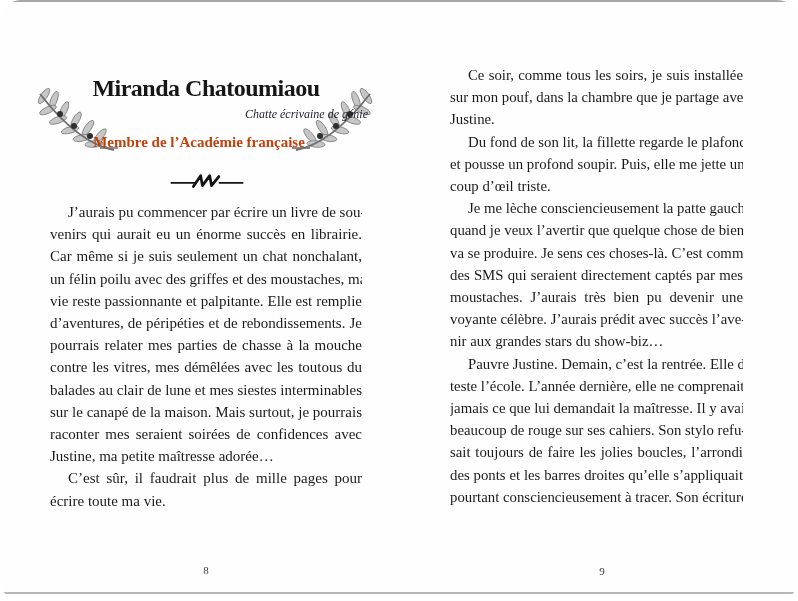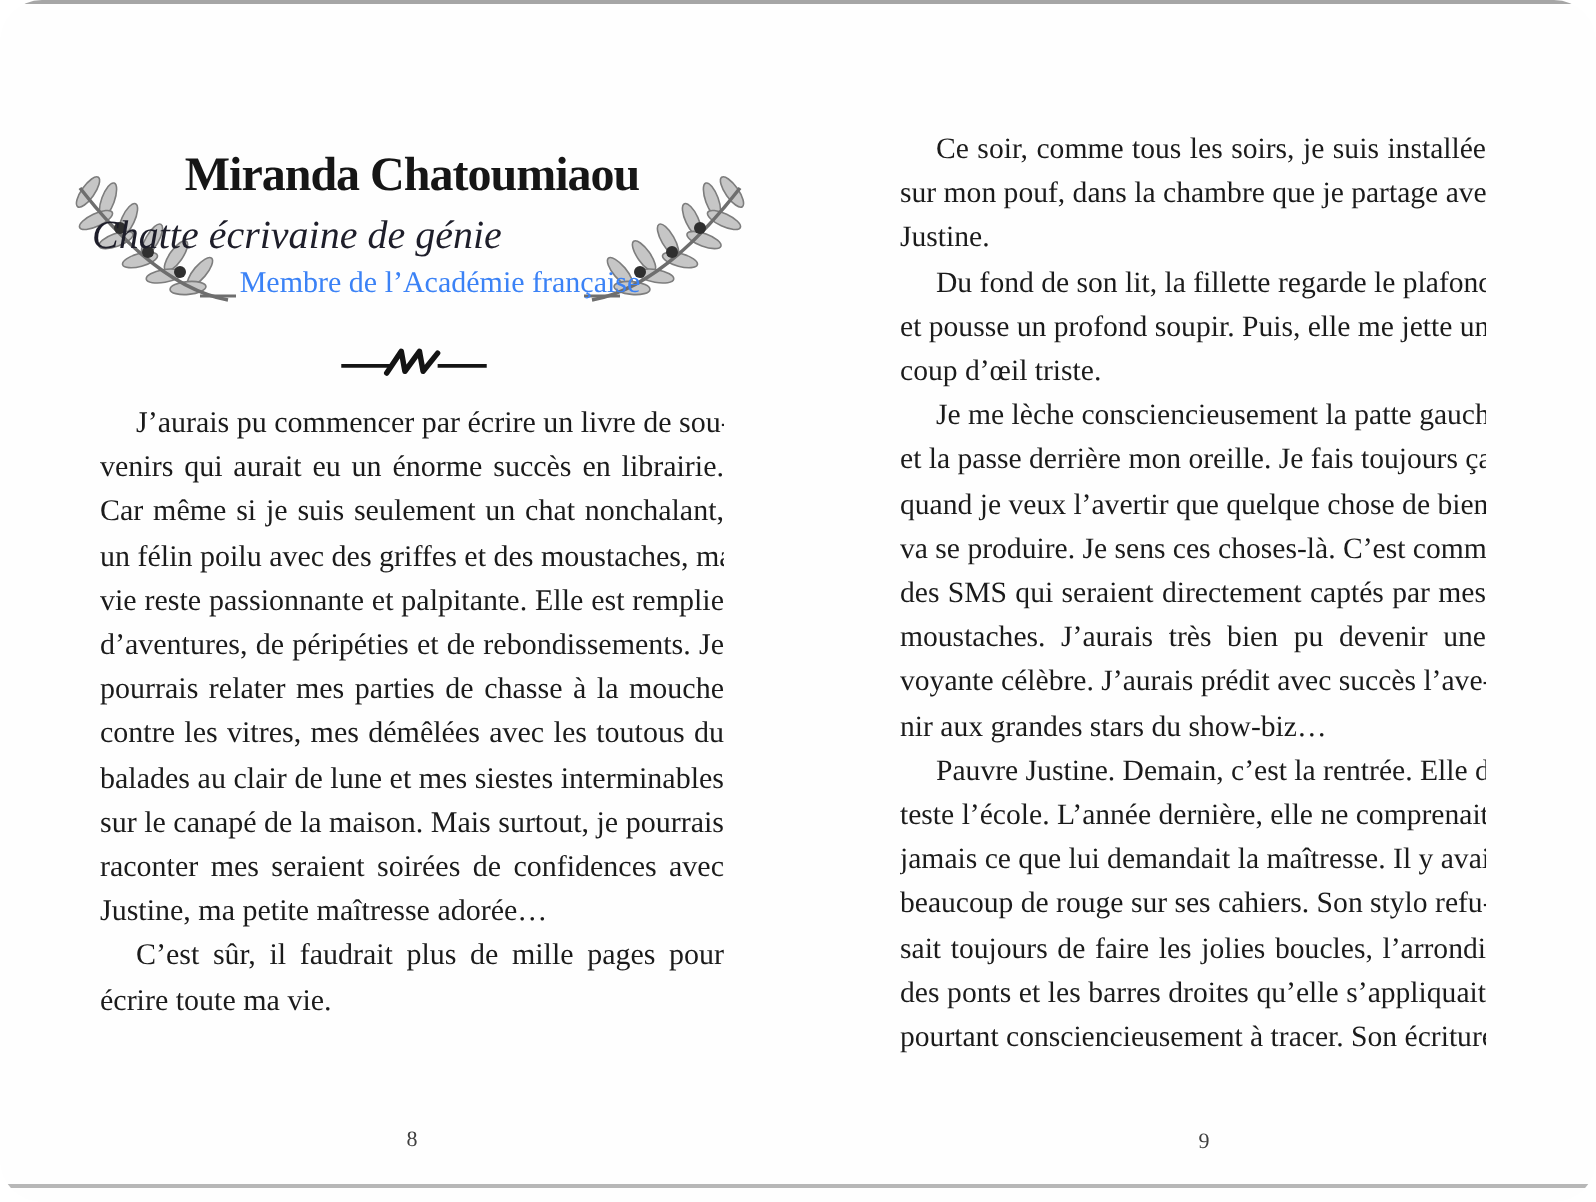--- a/index.html
+++ b/index.html
@@ -11,26 +11,26 @@
   }
   .top-rule    { position:absolute; top:0; left:0; width:798px; height:2px; background:#a6a6a6; }
   .bottom-rule { position:absolute; top:592px; left:0; width:798px; height:1.5px; background:#b7b7b7; }
 
   .header-title {
     position:absolute; left:50px; top:75px; width:312px; margin:0;
     text-align:center; font-size:24px; font-weight:bold; letter-spacing:-0.5px;
     line-height:1.15; color:#161616;
   }
   .header-subtitle {
-    position:absolute; left:46px; top:107px; width:312px;
-    text-align:left; font-size:20px; font-style:italic; color:#1e1e2a;
+    position:absolute; left:56px; top:107px; width:312px;
+    text-align:right; font-size:12px; font-style:italic; color:#1e1e2a;
   }
   .header-affiliation {
-    position:absolute; left:64px; top:134px; width:312px;
-    text-align:center; font-size:15px; font-weight:normal; color:#3b82f6;
+    position:absolute; left:43px; top:134px; width:312px;
+    text-align:center; font-size:15px; font-weight:bold; color:#c2410c;
   }
   .branch { position:absolute; width:88px; height:84px; }
   .branch.left  { left:30px;  top:84px; }
   .branch.right { left:292px; top:84px; transform:scaleX(-1); }
   .divider { position:absolute; left:166px; top:172px; width:82px; height:20px; }
 
   .page-body { position:absolute; }
   .page-body.left  { left:50px;  top:201px; width:312px; font-size:15px;   line-height:22.2px; }
   .page-body.right { left:450px; top:64px;  width:293px; font-size:14.8px; line-height:22.2px; }
 
@@ -136,21 +136,20 @@
       <div class="bodyline endline">écrire toute ma vie.</div>
     </div>
   <div class="page-body right">
       <div class="bodyline indent">Ce soir, comme tous les soirs, je suis installée</div>
       <div class="bodyline">sur mon pouf, dans la chambre que je partage avec</div>
       <div class="bodyline endline">Justine.</div>
       <div class="bodyline indent">Du fond de son lit, la fillette regarde le plafond</div>
       <div class="bodyline">et pousse un profond soupir. Puis, elle me jette un</div>
       <div class="bodyline endline">coup d’œil triste.</div>
       <div class="bodyline indent">Je me lèche consciencieusement la patte gauche</div>
-      <div class="bodyline">et la passe derrière mon oreille. Je fais toujours ça</div>
       <div class="bodyline">quand je veux l’avertir que quelque chose de bien</div>
       <div class="bodyline">va se produire. Je sens ces choses-là. C’est comme</div>
       <div class="bodyline">des SMS qui seraient directement captés par mes</div>
       <div class="bodyline">moustaches. J’aurais très bien pu devenir une</div>
       <div class="bodyline">voyante célèbre. J’aurais prédit avec succès l’ave-</div>
       <div class="bodyline endline">nir aux grandes stars du show-biz…</div>
       <div class="bodyline indent">Pauvre Justine. Demain, c’est la rentrée. Elle dé-</div>
       <div class="bodyline">teste l’école. L’année dernière, elle ne comprenait</div>
       <div class="bodyline">jamais ce que lui demandait la maîtresse. Il y avait</div>
       <div class="bodyline">beaucoup de rouge sur ses cahiers. Son stylo refu-</div>

